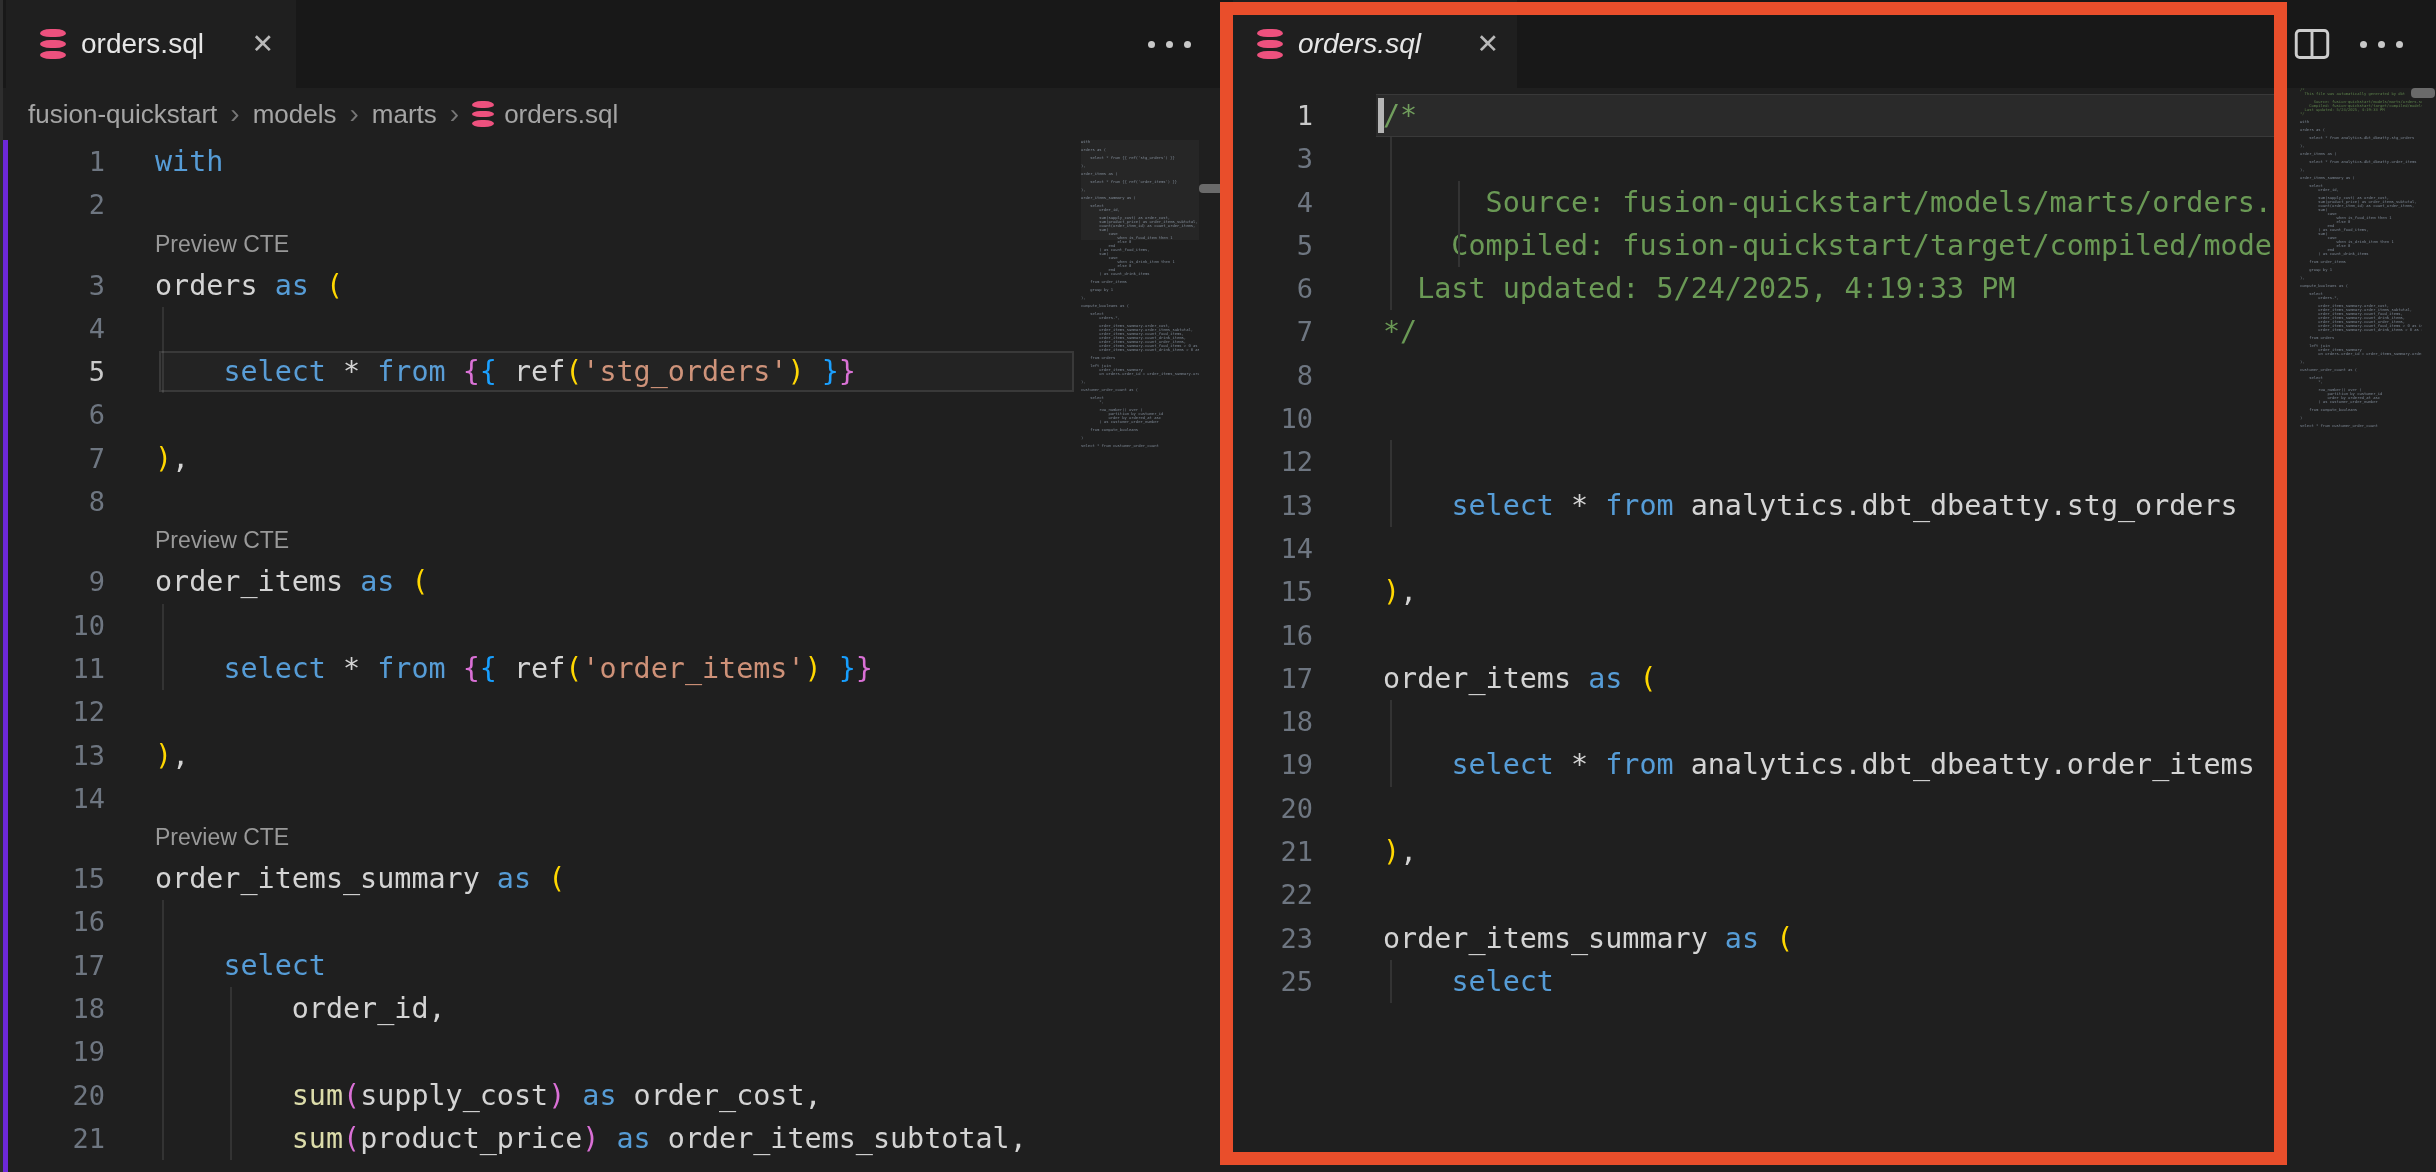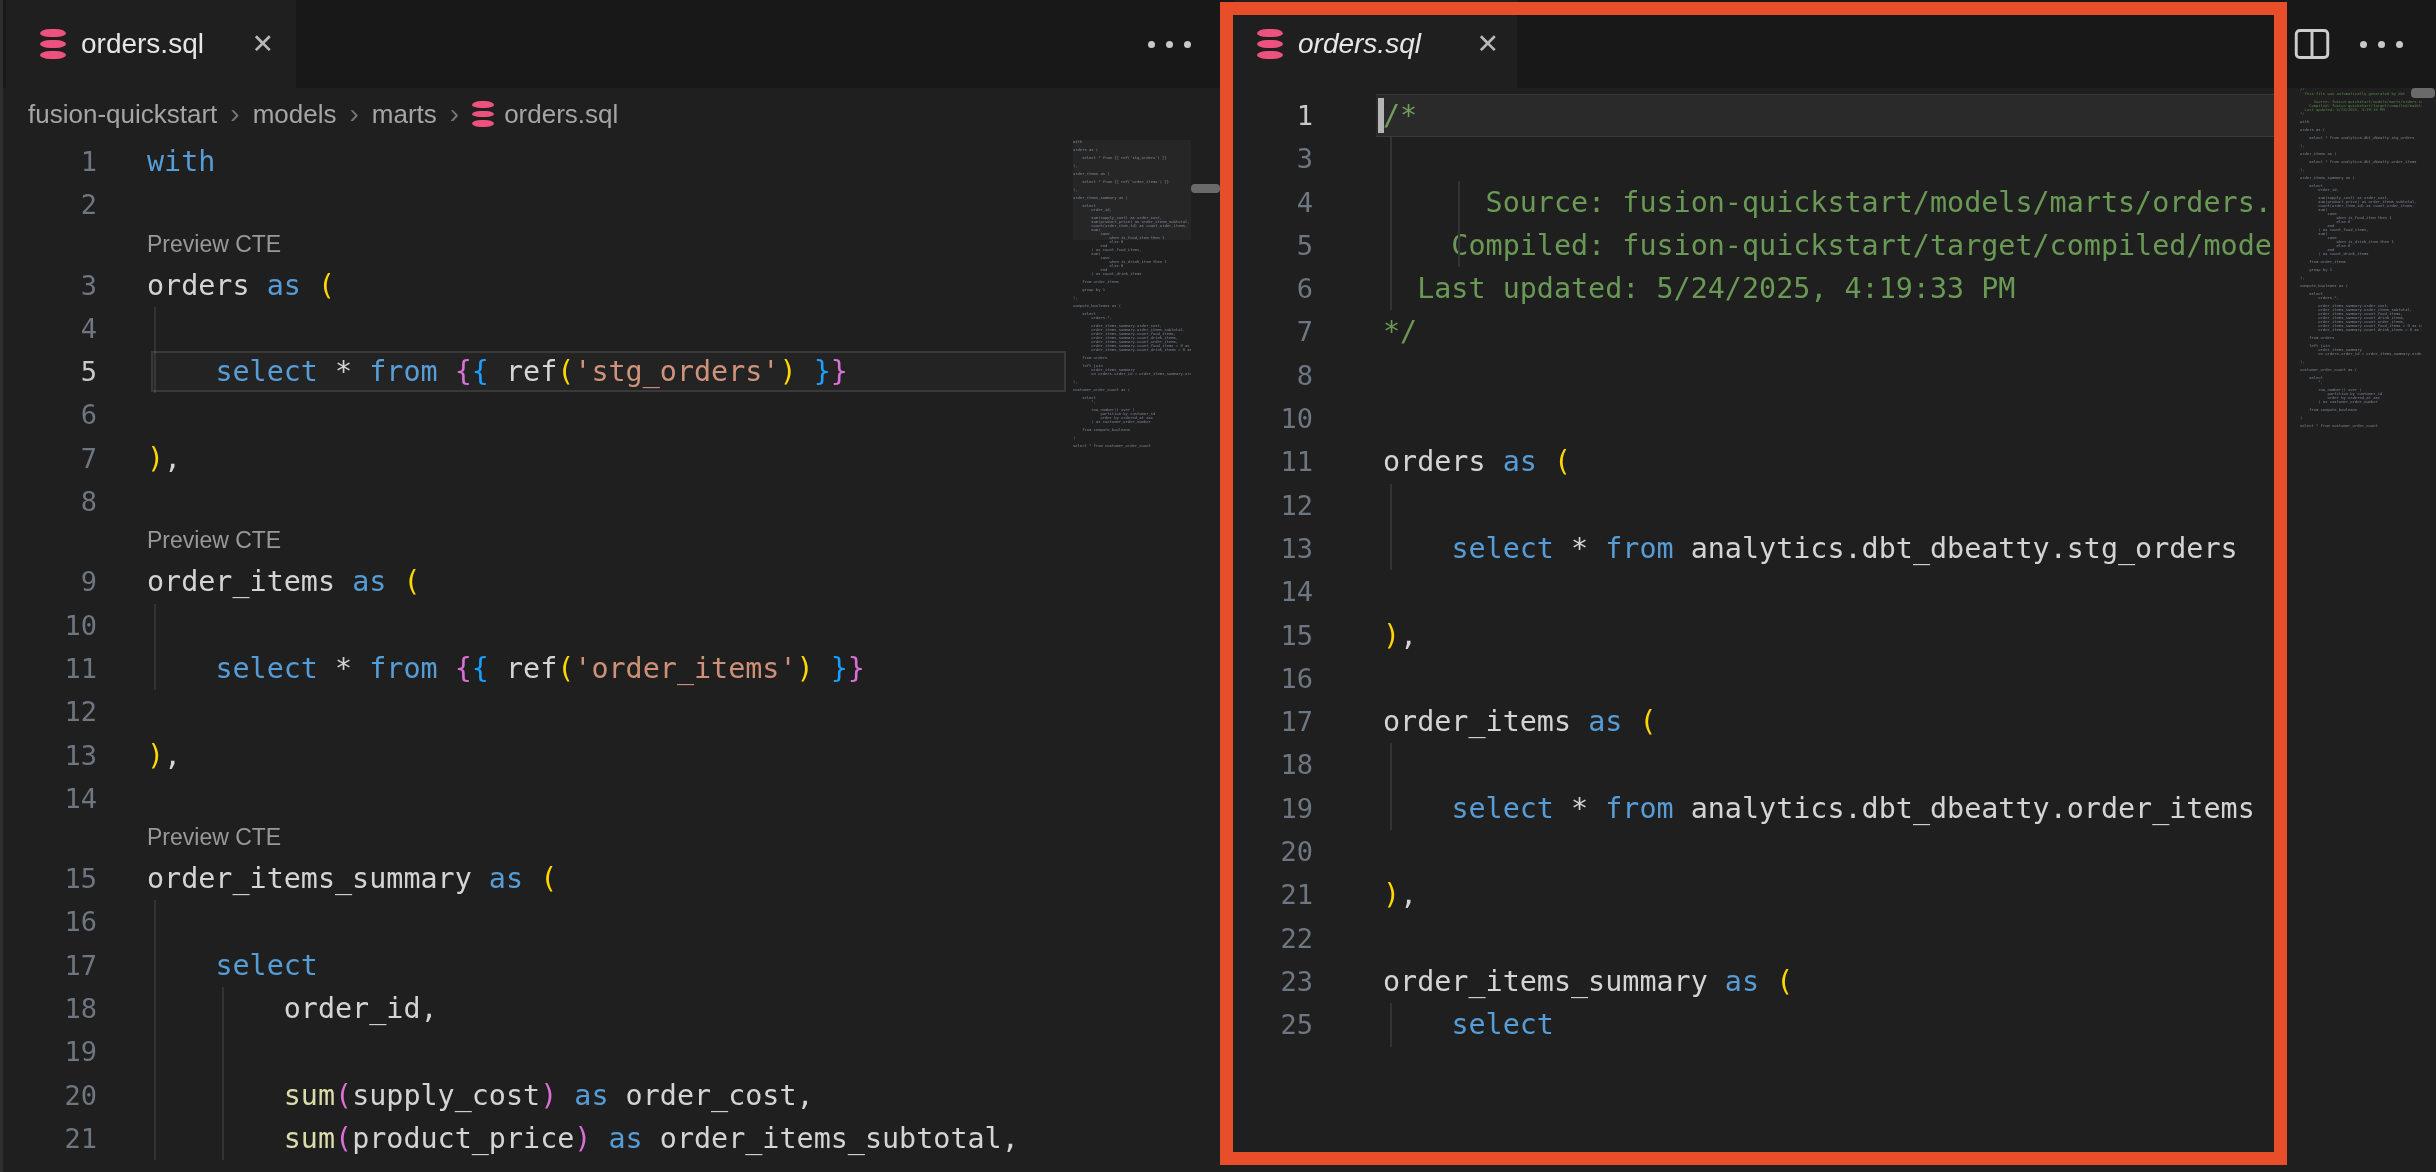--- a/index.html
+++ b/index.html
@@ -31,21 +31,21 @@
   .split-icon{display:flex;align-items:center;}
 
   .breadcrumb{position:absolute;top:88px;left:0;right:0;height:52px;background:#1f1f1f;
               display:flex;align-items:center;padding-left:28px;font-size:26px;color:#a5a5a5;}
   .bc-item{white-space:nowrap;}
   .bc-sep{color:#767676;font-size:28px;margin:0 13px;}
   .breadcrumb .db{width:22px;height:26px;margin-right:10px;}
 
   
   .editor{position:absolute;left:0;right:0;bottom:0;background:#1f1f1f;overflow:hidden;}
-  .left .editor{top:140px;}
+  .left .editor{top:140px;margin-left:8px;}
   .right .editor{top:88px;}
   .codearea{position:absolute;top:0;left:0;overflow:hidden;}
   #left-code{width:1073px;}
   #right-code{width:1041px;padding-top:6px;}
 
   .row{position:relative;height:43.3px;line-height:43.3px;white-space:pre;
        font-family:"DejaVu Sans Mono",monospace;font-size:28.4px;color:#d4d4d4;}
   .row.lens{height:37px;line-height:34px;font-family:"Liberation Sans",sans-serif;
             font-size:23px;color:#999999;}
   .gut{display:inline-block;box-sizing:border-box;text-align:right;color:#6e7681;font-size:27px;}
@@ -176,21 +176,20 @@
     <div class="editor">
       <div class="codearea" id="right-code">
           <div class="row"><i class="hlfill"></i><i class="cursor" style="left: 145px;"></i><span class="gut act" style="width: 150px; padding-right: 70px;">1</span><span><span class="tk-c">/*</span></span></div>
           <div class="row"><i class="guide" style="left: 157px;"></i><span class="gut" style="width: 150px; padding-right: 70px;">3</span><span></span></div>
           <div class="row"><i class="guide" style="left: 157px;"></i><i class="guide" style="left: 225.387px;"></i><span class="gut" style="width: 150px; padding-right: 70px;">4</span><span><span class="tk-c">      Source: fusion-quickstart/models/marts/orders.sql</span></span></div>
           <div class="row"><i class="guide" style="left: 157px;"></i><i class="guide" style="left: 225.387px;"></i><span class="gut" style="width: 150px; padding-right: 70px;">5</span><span><span class="tk-c">    Compiled: fusion-quickstart/target/compiled/models</span></span></div>
           <div class="row"><i class="guide" style="left: 157px;"></i><span class="gut" style="width: 150px; padding-right: 70px;">6</span><span><span class="tk-c">  Last updated: 5/24/2025, 4:19:33 PM</span></span></div>
           <div class="row"><span class="gut" style="width: 150px; padding-right: 70px;">7</span><span><span class="tk-c">*/</span></span></div>
           <div class="row"><span class="gut" style="width: 150px; padding-right: 70px;">8</span><span></span></div>
           <div class="row"><span class="gut" style="width: 150px; padding-right: 70px;">10</span><span></span></div>
-          <div class="row"><span class="gut" style="width: 150px; padding-right: 70px;">11</span><span><span class="tk-t">orders </span><span class="tk-k">as</span><span class="tk-t"> </span><span class="tk-y">(</span></span></div>
           <div class="row"><i class="guide" style="left: 157px;"></i><span class="gut" style="width: 150px; padding-right: 70px;">12</span><span></span></div>
           <div class="row"><i class="guide" style="left: 157px;"></i><span class="gut" style="width: 150px; padding-right: 70px;">13</span><span><span class="tk-t">    </span><span class="tk-k">select</span><span class="tk-t"> </span><span class="tk-t">*</span><span class="tk-t"> </span><span class="tk-k">from</span><span class="tk-t"> analytics.dbt_dbeatty.stg_orders</span></span></div>
           <div class="row"><span class="gut" style="width: 150px; padding-right: 70px;">14</span><span></span></div>
           <div class="row"><span class="gut" style="width: 150px; padding-right: 70px;">15</span><span><span class="tk-y">)</span><span class="tk-t">,</span></span></div>
           <div class="row"><span class="gut" style="width: 150px; padding-right: 70px;">16</span><span></span></div>
           <div class="row"><span class="gut" style="width: 150px; padding-right: 70px;">17</span><span><span class="tk-t">order_items </span><span class="tk-k">as</span><span class="tk-t"> </span><span class="tk-y">(</span></span></div>
           <div class="row"><i class="guide" style="left: 157px;"></i><span class="gut" style="width: 150px; padding-right: 70px;">18</span><span></span></div>
           <div class="row"><i class="guide" style="left: 157px;"></i><span class="gut" style="width: 150px; padding-right: 70px;">19</span><span><span class="tk-t">    </span><span class="tk-k">select</span><span class="tk-t"> </span><span class="tk-t">*</span><span class="tk-t"> </span><span class="tk-k">from</span><span class="tk-t"> analytics.dbt_dbeatty.order_items</span></span></div>
           <div class="row"><span class="gut" style="width: 150px; padding-right: 70px;">20</span><span></span></div>
           <div class="row"><span class="gut" style="width: 150px; padding-right: 70px;">21</span><span><span class="tk-y">)</span><span class="tk-t">,</span></span></div>

